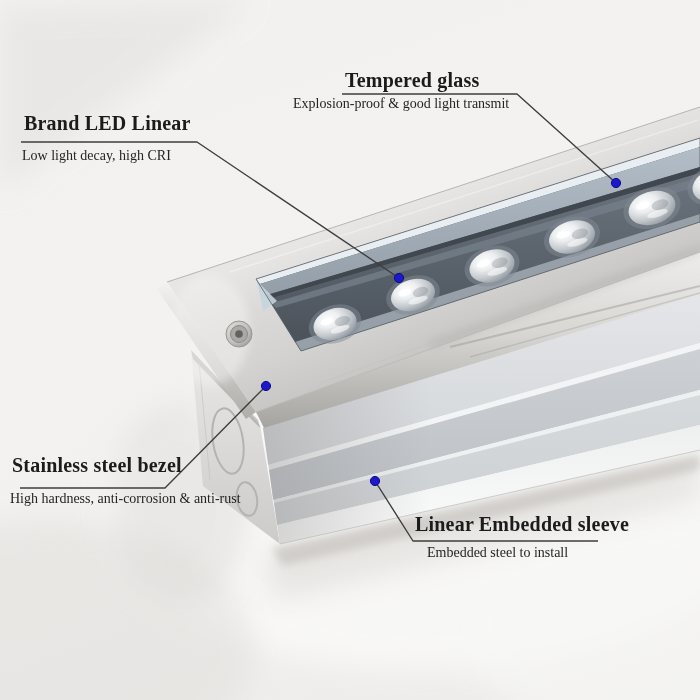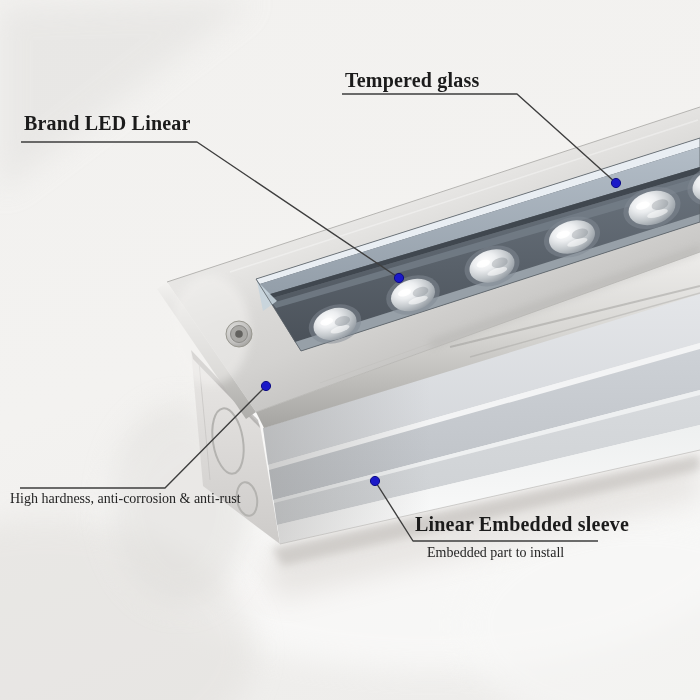--- a/index.html
+++ b/index.html
@@ -182,21 +182,24 @@
     </g>
     <g>
       <circle cx="399" cy="278" r="4.6" stroke="#0d0c85" stroke-width="1" fill="#1b19c8"></circle>
       <circle cx="616" cy="183" r="4.6" stroke="#0d0c85" stroke-width="1" fill="#1b19c8"></circle>
       <circle cx="266" cy="386" r="4.6" stroke="#0d0c85" stroke-width="1" fill="#1b19c8"></circle>
       <circle cx="375" cy="481" r="4.6" stroke="#0d0c85" stroke-width="1" fill="#1b19c8"></circle>
     </g>
   </svg>
 
   <div class="ann ann-title" style="left:24px;top:112px">Brand LED Linear</div>
+  <div class="ann ann-sub" style="left:22px;top:148px">Low light decay, high CRI</div>
 
   <div class="ann ann-title" style="left:345px;top:69px">Tempered glass</div>
-
+  <div class="ann ann-sub" style="left:293px;top:96px">Explosion-proof &amp; good light transmit</div>
+
+  <div class="ann ann-title" style="left:12px;top:454px">Stainless steel bezel</div>
   <div class="ann ann-title" style="left:415px;top:513px">Linear Embedded sleeve</div>
 
   <div class="ann ann-sub" style="left:10px;top:491px">High hardness, anti-corrosion &amp; anti-rust</div>
-  <div class="ann ann-sub" style="left:427px;top:545px">Embedded part to install</div>
+  <div class="ann ann-sub" style="left:427px;top:545px">Embedded steel to install</div>
 
 </div>
 
 </body></html>

